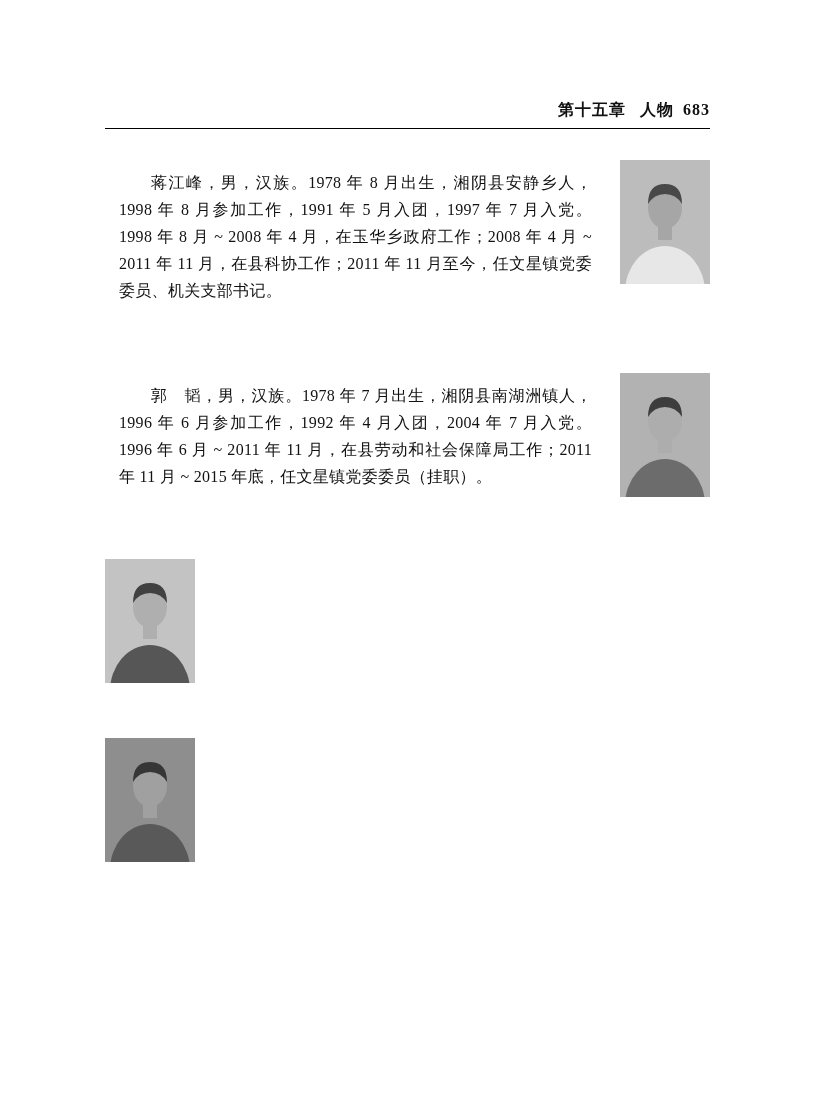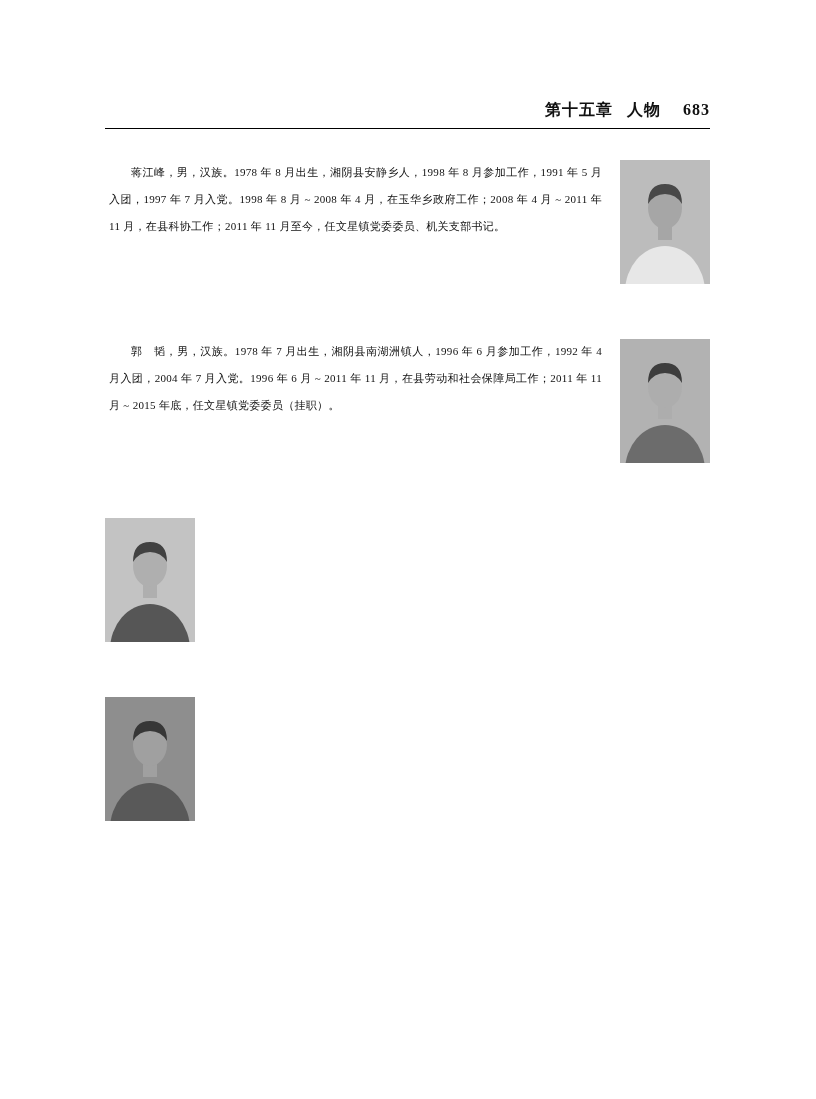--- a/index.html
+++ b/index.html
@@ -24,21 +24,21 @@
   .running-header {
     display: flex;
     justify-content: flex-end;
     align-items: baseline;
     font-weight: bold;
     font-size: 16px;
     letter-spacing: 1px;
     padding-bottom: 7px;
   }
   .running-header .chapter { margin-right: 14px; }
-  .running-header .section { margin-right: 22px; }
+  .running-header .section { margin-right: 9px; }
   .header-rule {
     border: none;
     border-top: 1.6px solid #000000;
     margin: 0 0 10px 0;
   }
   
   .bio-section { margin-top: 26px; }
   .bio-section + .bio-section { margin-top: 50px; }
   .bio-title {
     margin: 0 0 20px 0;
@@ -48,22 +48,22 @@
     letter-spacing: 1px;
   }
   .bio-title .bio-name { margin-right: 2px; }
   .bio-row {
     display: flex;
     align-items: flex-start;
     gap: 14px;
   }
   .bio-text {
     flex: 1 1 auto;
-    margin: 4px;
-    font-size: 11px;
+    margin: 14px;
+    font-size: 16px;
     line-height: 27px;
     text-align: justify;
     text-indent: 2em;
     letter-spacing: 0.3px;
   }
   
   .portrait {
     flex: 0 0 auto;
     width: 90px;
     height: 124px;

